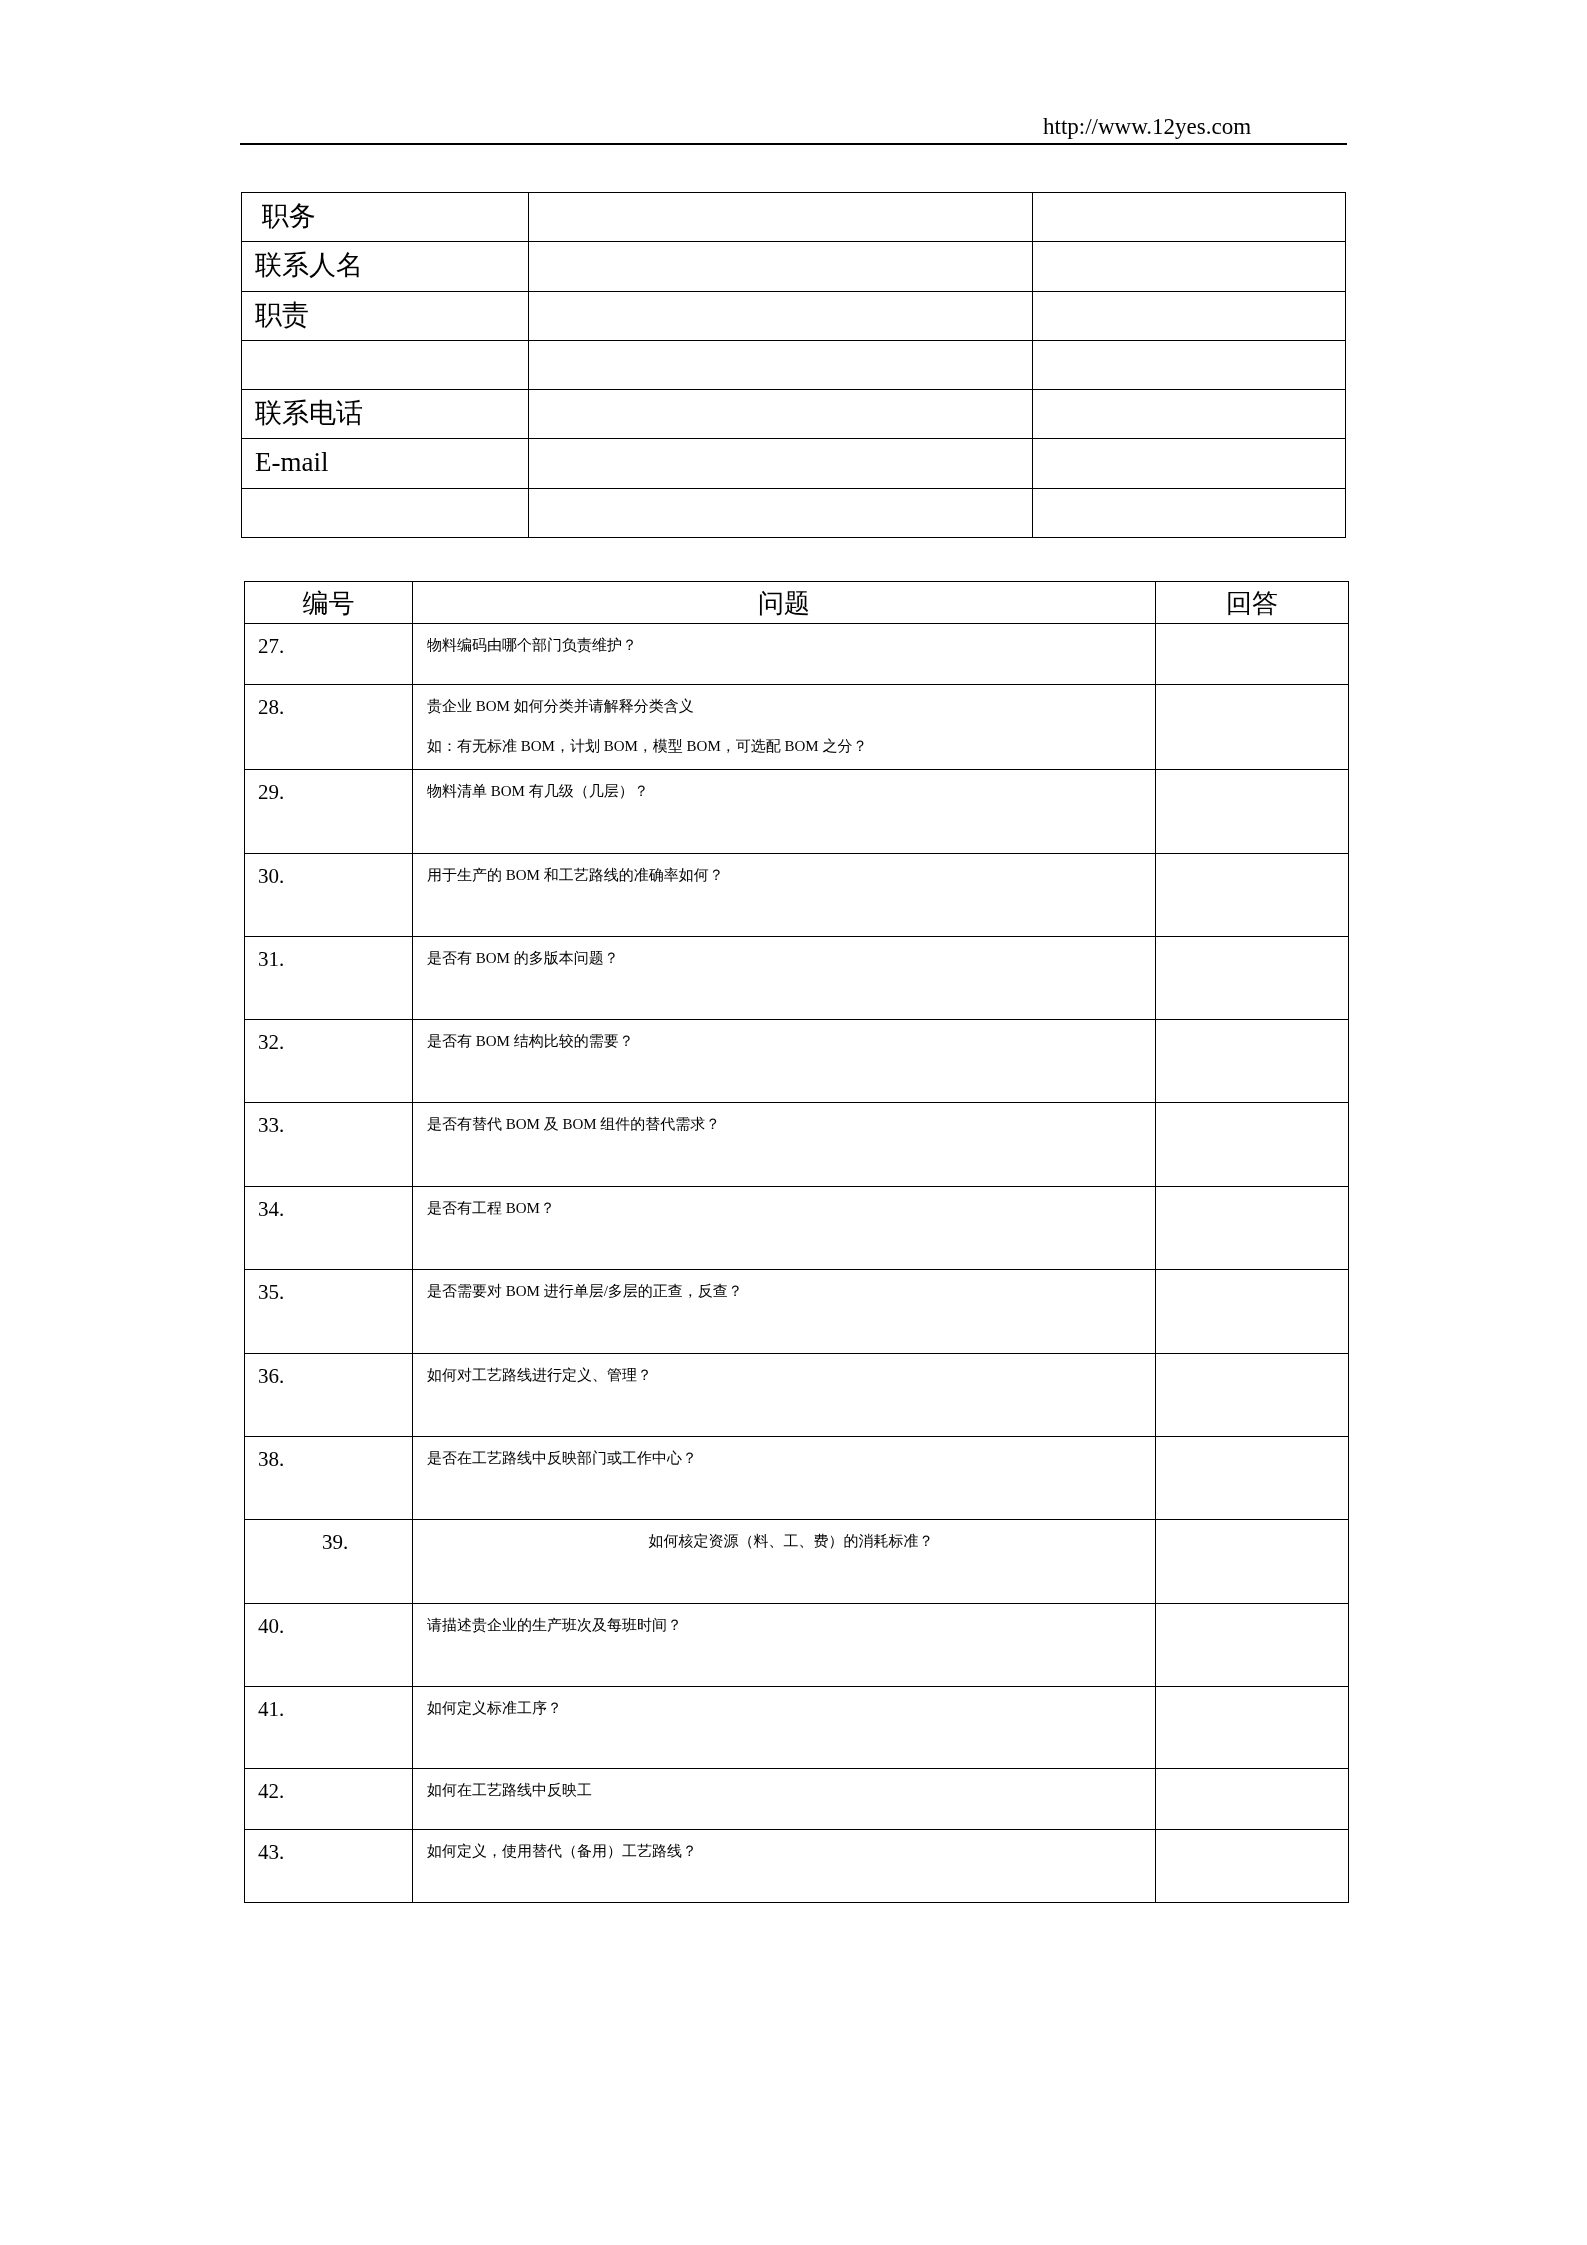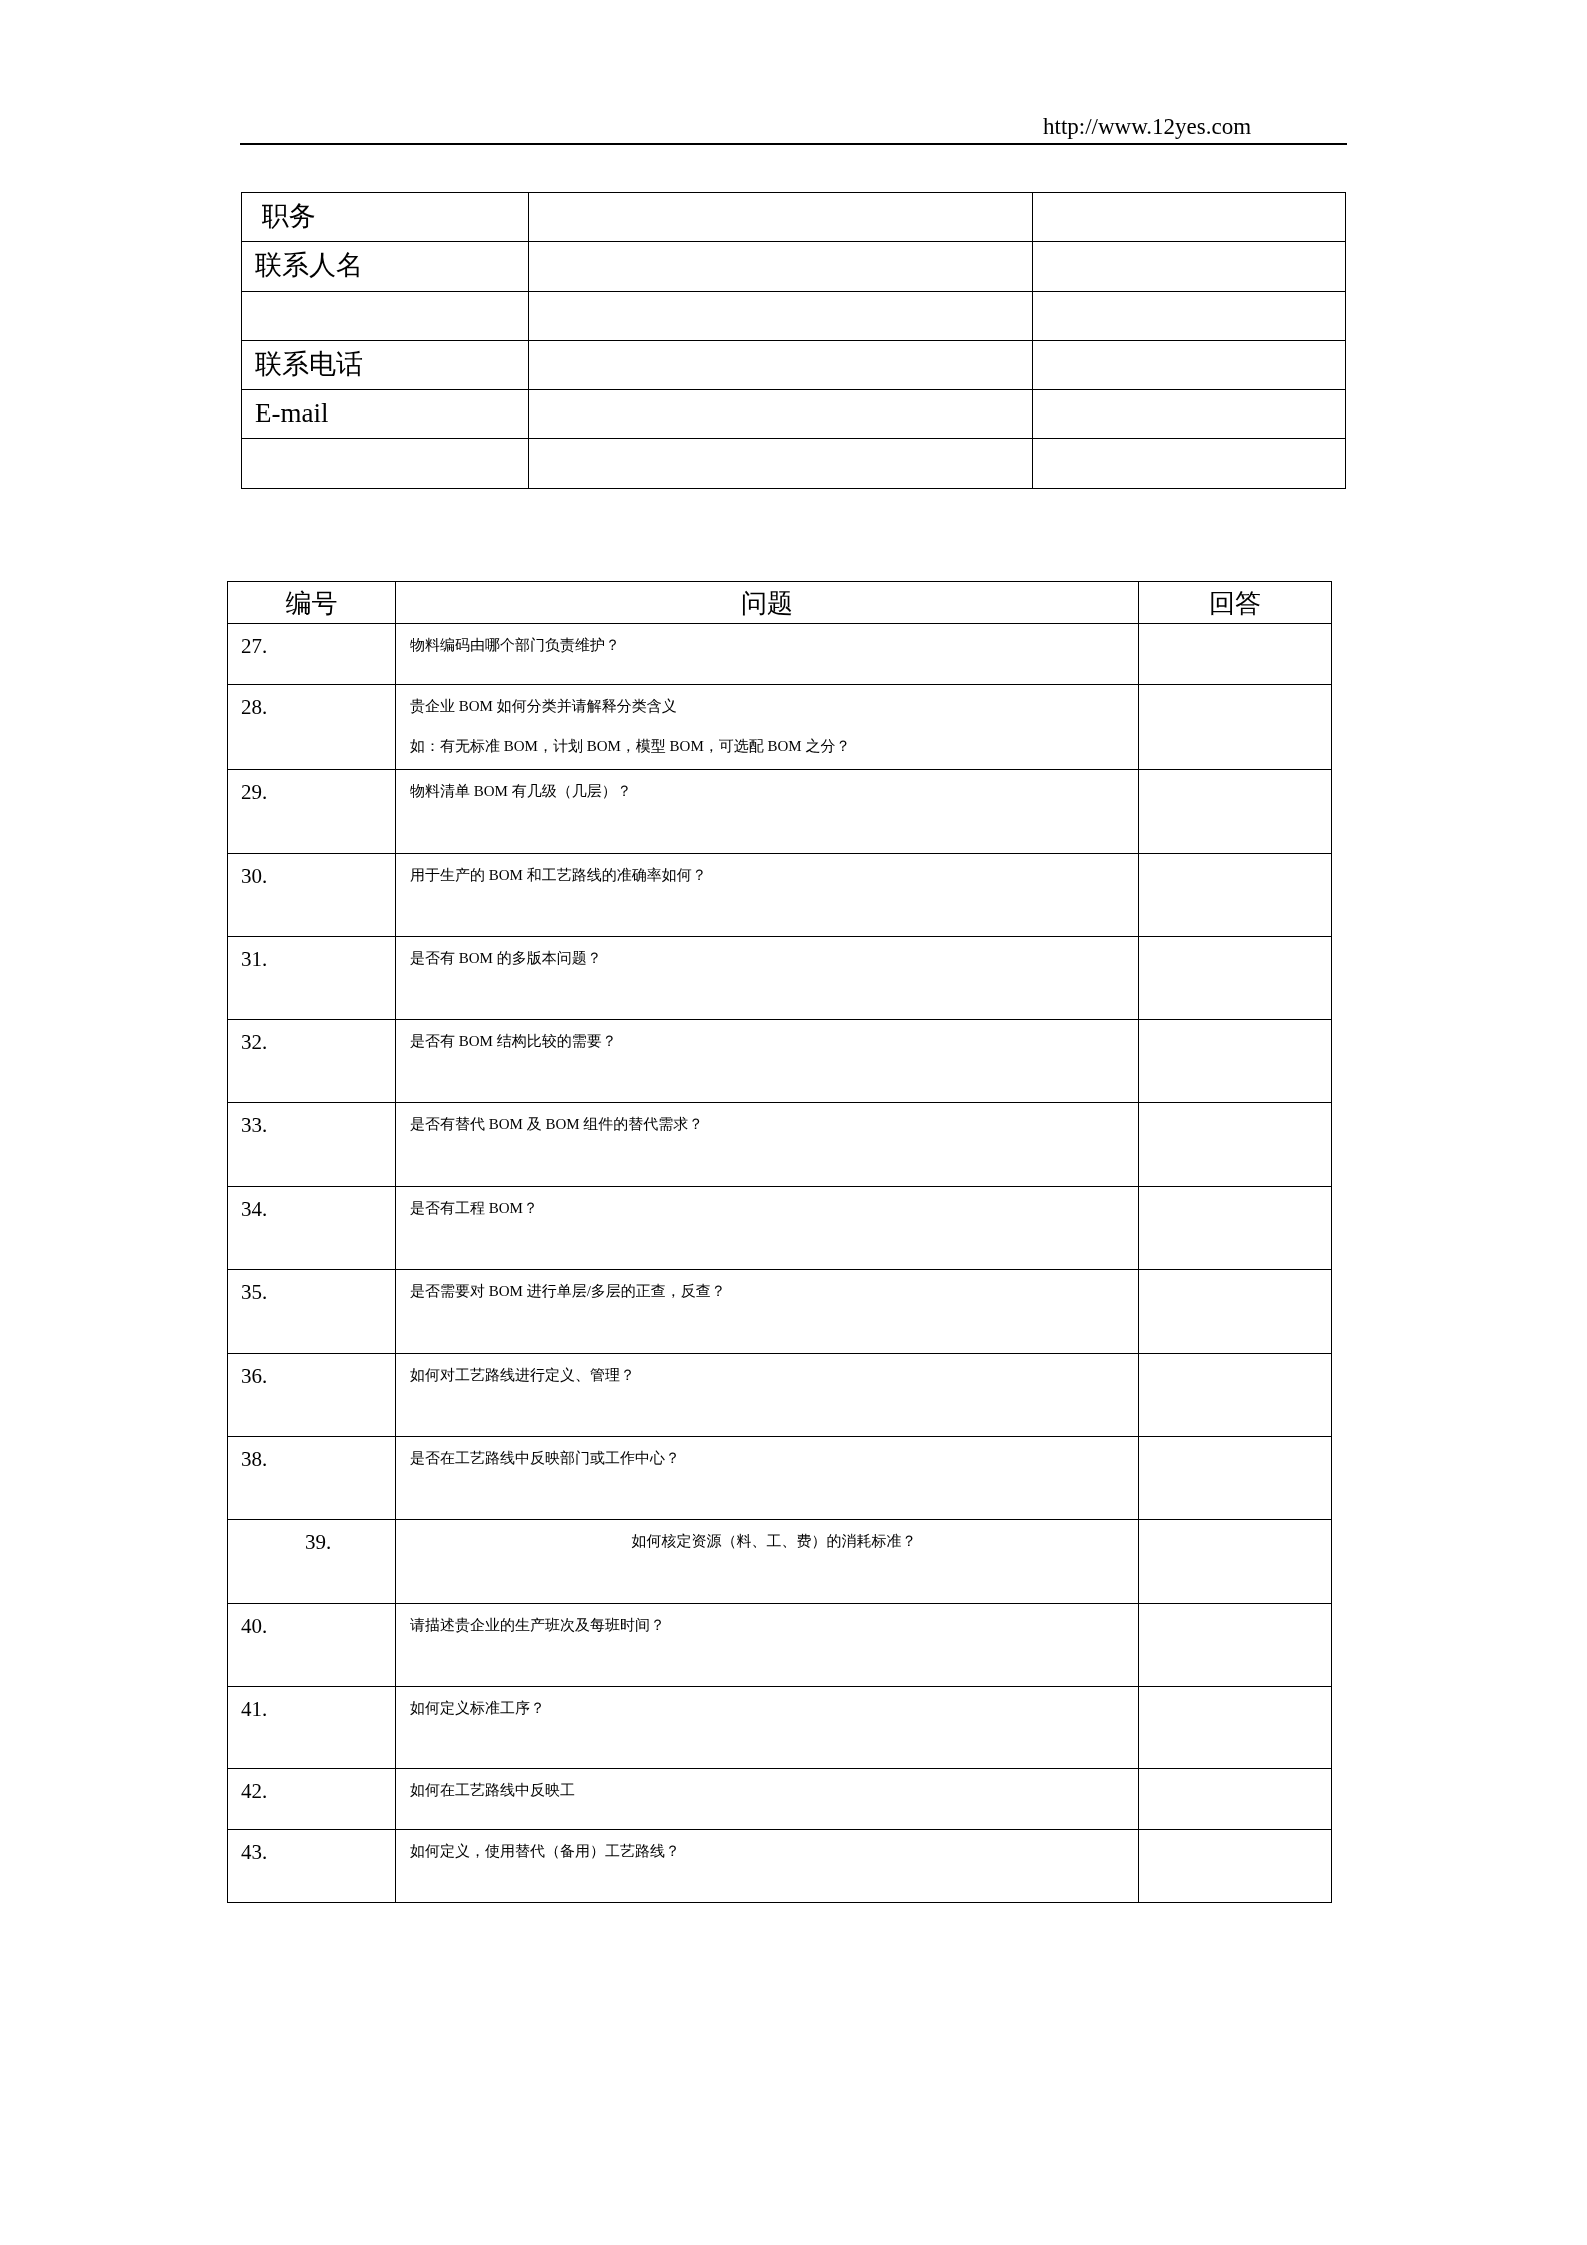--- a/index.html
+++ b/index.html
@@ -54,21 +54,21 @@
     #contact-table tr { height: 49.3px; }
     #contact-table td.label {
       font-size: 27px;
       line-height: 30px;
       padding: 8px 0 0 13px;
       white-space: pre;
       vertical-align: top;
     }
     
     #question-table {
-      left: 227px;
+      left: 244px;
       top: 581px;
       width: 1104px;
     }
     #question-table col.n { width: 168px; }
     #question-table col.q { width: 743px; }
     #question-table col.a { width: 193px; }
     #question-table th {
       font-size: 26px;
       line-height: 30px;
       text-align: center;
@@ -102,20 +102,25 @@
       <col class="c3">
   </colgroup>
   <tbody id="contact-body">
     <tr>
       <td class="label"> 职务</td>
       <td></td>
       <td></td>
     </tr>
     <tr>
       <td class="label">联系人名</td>
+      <td></td>
+      <td></td>
+    </tr>
+    <tr>
+      <td class="label">职责</td>
       <td></td>
       <td></td>
     </tr>
     <tr>
       <td class="label"></td>
       <td></td>
       <td></td>
     </tr>
     <tr>
       <td class="label">联系电话</td>

